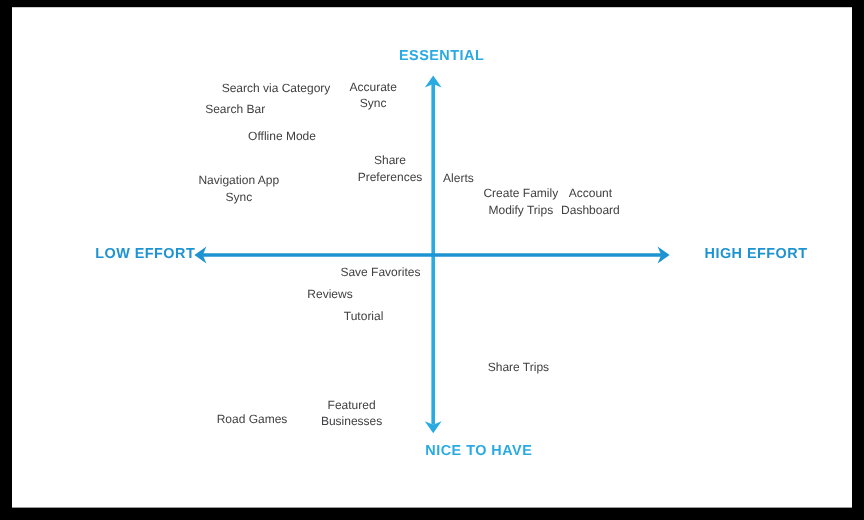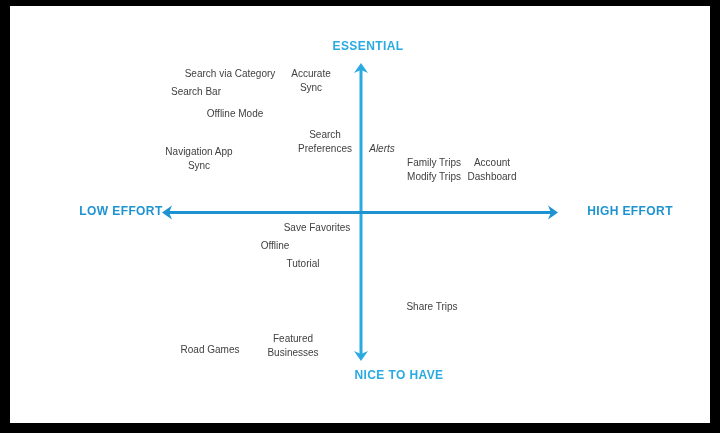--- a/index.html
+++ b/index.html
@@ -85,30 +85,30 @@
   <span class="axis-label horizontal-end" style="left:121px; top:211px;">LOW EFFORT</span>
 
   <span class="axis-label horizontal-end" style="left:630px; top:211px;">HIGH EFFORT</span>
 
   <div>
       <div class="item" style="left: 230px; top: 74px;">Search via Category</div>
       <div class="item" style="left: 311px; top: 80px;">Accurate
 Sync</div>
       <div class="item" style="left: 196px; top: 92px;">Search Bar</div>
       <div class="item" style="left: 235px; top: 114px;">Offline Mode</div>
-      <div class="item" style="left: 325px; top: 141px;">Search
+      <div class="item" style="left: 325px; top: 141px;">Share
 Preferences</div>
       <div class="item" style="left: 199px; top: 158px;">Navigation App
 Sync</div>
-      <div class="item" style="left: 382px; top: 149px; font-style: italic;">Alerts</div>
-      <div class="item" style="left: 434px; top: 169px;">Family Trips
+      <div class="item" style="left: 382px; top: 149px;">Alerts</div>
+      <div class="item" style="left: 434px; top: 169px;">Create Family
 Modify Trips</div>
       <div class="item" style="left: 492px; top: 169px;">Account
 Dashboard</div>
       <div class="item" style="left: 317px; top: 228px;">Save Favorites</div>
-      <div class="item" style="left: 275px; top: 246px;">Offline</div>
+      <div class="item" style="left: 275px; top: 246px;">Reviews</div>
       <div class="item" style="left: 303px; top: 264px; text-align: right;">Tutorial</div>
       <div class="item" style="left: 432px; top: 307px;">Share Trips</div>
       <div class="item" style="left: 293px; top: 345px;">Featured
 Businesses</div>
       <div class="item" style="left: 192px; top: 350px; padding-left: 36px;">Road Games</div>
     </div>
 </div>
 
 </body></html>

